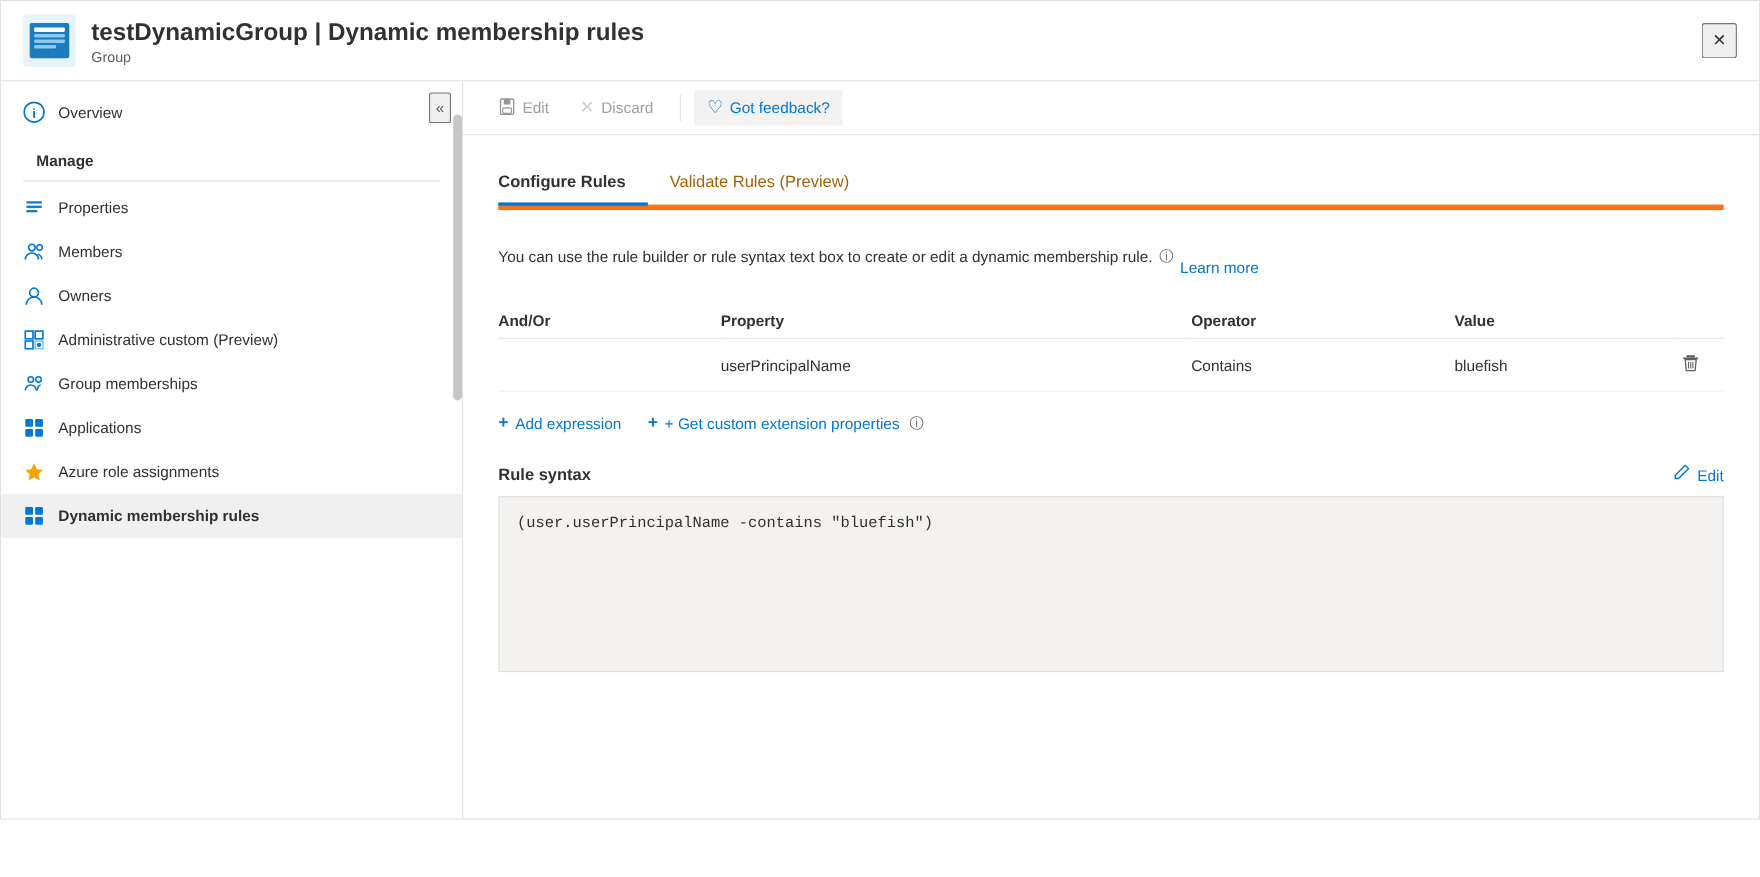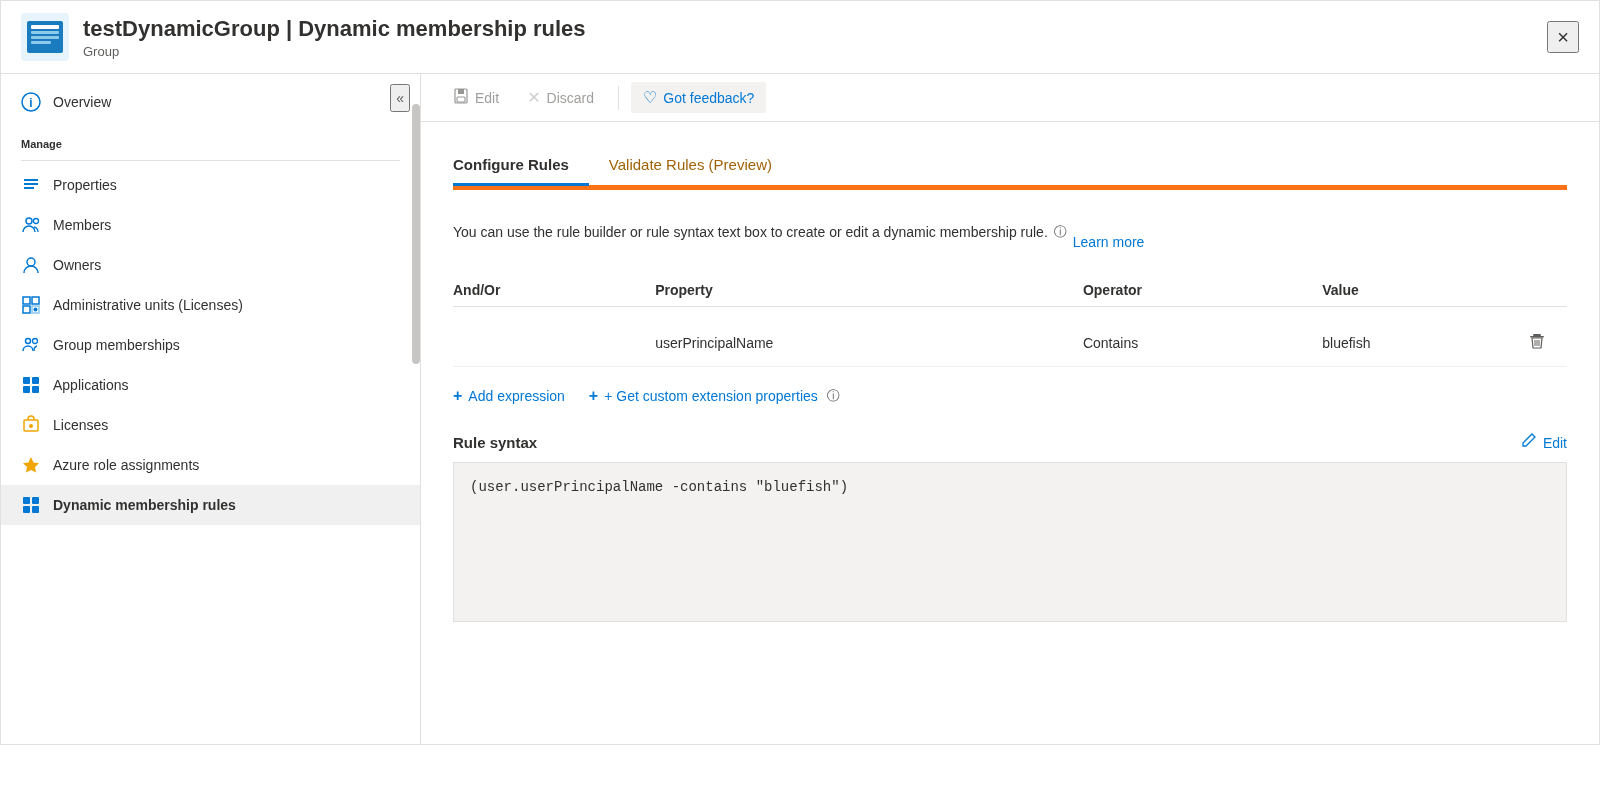--- a/index.html
+++ b/index.html
@@ -103,22 +103,22 @@
     .nav-icon {
       width: 20px;
       height: 20px;
       flex-shrink: 0;
       display: flex;
       align-items: center;
       justify-content: center;
     }
 
     .section-header {
-      padding: 16px 20px 6px 20px;
-      font-size: 11px;
+      padding: 16px 20px 6px 32px;
+      font-size: 14px;
       font-weight: 600;
       color: #323130;
     }
 
     .section-divider {
       border: none;
       border-top: 1px solid #e0e0e0;
       margin: 4px 20px;
     }
 
@@ -221,21 +221,21 @@
     }
     .rule-table th {
       text-align: left;
       font-weight: 600;
       font-size: 14px;
       padding: 8px 16px 8px 0;
       border-bottom: 1px solid #e0e0e0;
       color: #323130;
     }
     .rule-table td {
-      padding: 24px 16px 12px 0;
+      padding: 12px 16px 12px 0;
       font-size: 14px;
       color: #323130;
       border-bottom: 1px solid #f0f0f0;
       vertical-align: middle;
     }
     .rule-table th:last-child,
     .rule-table td:last-child {
       width: 40px;
     }
 
@@ -381,21 +381,21 @@
         <div class="nav-item">
           <div class="nav-icon">
             <svg width="20" height="20" viewBox="0 0 20 20">
               <rect x="2" y="2" width="7" height="7" fill="none" stroke="#0078d4" stroke-width="1.5"></rect>
               <rect x="11" y="2" width="7" height="7" fill="none" stroke="#0078d4" stroke-width="1.5"></rect>
               <rect x="2" y="11" width="7" height="7" fill="none" stroke="#0078d4" stroke-width="1.5"></rect>
               <rect x="11" y="11" width="7" height="7" fill="none" stroke="#8dc8ed" stroke-width="1.5"></rect>
               <circle cx="14.5" cy="14.5" r="2" fill="#0078d4"></circle>
             </svg>
           </div>
-          <span>Administrative units (Licenses)</span>
+          <span>Administrative custom (Preview)</span>
         </div>
 
         <div class="nav-item">
           <div class="nav-icon">
             <svg width="20" height="20" viewBox="0 0 20 20">
               <circle cx="7" cy="6" r="2.5" fill="none" stroke="#0078d4" stroke-width="1.5"></circle>
               <path d="M2 16c0-2.8 2.2-5 5-5s5 2.2 5 5" fill="none" stroke="#0078d4" stroke-width="1.5"></path>
               <circle cx="14" cy="6" r="2.5" fill="none" stroke="#0078d4" stroke-width="1.3"></circle>
               <path d="M13 16c0-2.8 1-4.5 3-5" fill="none" stroke="#0078d4" stroke-width="1.3"></path>
             </svg>
@@ -408,30 +408,20 @@
             <svg width="20" height="20" viewBox="0 0 20 20">
               <rect x="2" y="2" width="7" height="7" rx="1" fill="#0078d4"></rect>
               <rect x="11" y="2" width="7" height="7" rx="1" fill="#0078d4"></rect>
               <rect x="2" y="11" width="7" height="7" rx="1" fill="#0078d4"></rect>
               <rect x="11" y="11" width="7" height="7" rx="1" fill="#0078d4"></rect>
             </svg>
           </div>
           <span>Applications</span>
         </div>
 
-        <div class="nav-item">
-          <div class="nav-icon">
-            <svg width="20" height="20" viewBox="0 0 20 20">
-              <rect x="3" y="5" width="14" height="11" rx="1" fill="none" stroke="#f0a500" stroke-width="1.5"></rect>
-              <path d="M7 5V4a3 3 0 0 1 6 0v1" fill="none" stroke="#f0a500" stroke-width="1.5"></path>
-              <circle cx="10" cy="11" r="2" fill="#f0a500"></circle>
-            </svg>
-          </div>
-          <span>Licenses</span>
-        </div>
 
         <div class="nav-item">
           <div class="nav-icon">
             <svg width="20" height="20" viewBox="0 0 20 20">
               <polygon points="10,2 12.5,7.5 18,8.3 14,12.1 15,17.5 10,15 5,17.5 6,12.1 2,8.3 7.5,7.5" fill="#f0a500"></polygon>
             </svg>
           </div>
           <span>Azure role assignments</span>
         </div>
 

